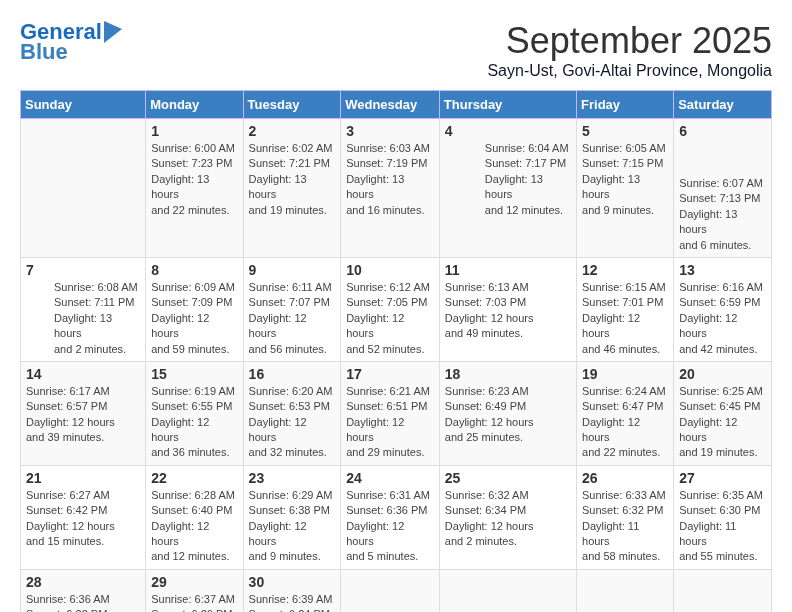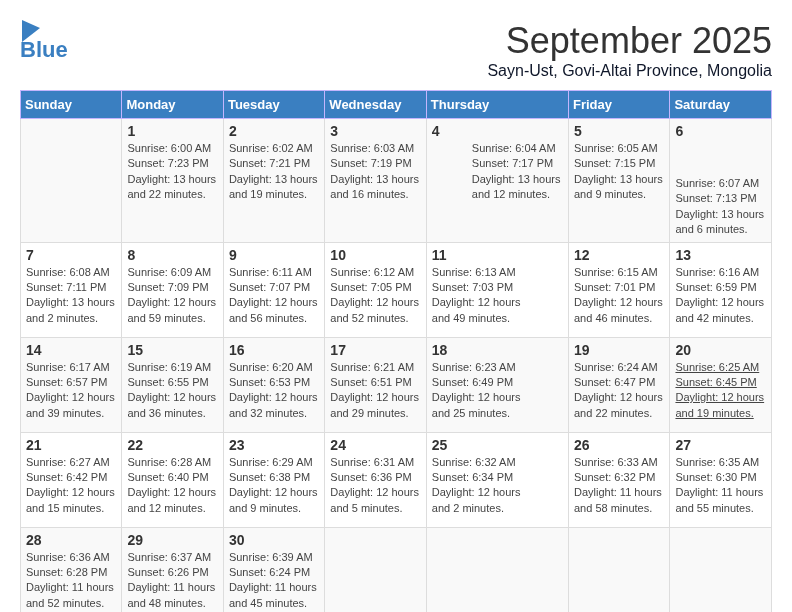--- a/index.html
+++ b/index.html
@@ -90,20 +90,21 @@
       background-color: #fff;
     }
   </style>
 </head>
 <body>
 
 <div class="header">
   <div class="logo">
     <div>
       <div style="display:flex;align-items:center;">
+        <span class="logo-text"><span>General</span></span>
         <svg class="logo-icon" viewBox="0 0 18 22">
           <polygon points="0,0 18,8 0,22" fill="#3a7fc1"></polygon>
         </svg>
       </div>
       <div style="display:flex;align-items:center;margin-top:-4px;">
         <span class="logo-text" style="color:#3a7fc1;font-size:22px;font-weight:bold;">Blue</span>
       </div>
     </div>
   </div>
   <div class="title-block">
@@ -166,21 +167,21 @@
           <span class="day-num">6</span>
           <div class="cell-content" style="white-space: pre-line; margin-top: 37px;">Sunrise: 6:07 AM
 Sunset: 7:13 PM
 Daylight: 13 hours
 and 6 minutes.</div>
         </td>
       </tr>
       <tr>
         <td>
           <span class="day-num">7</span>
-          <div class="cell-content" style="white-space: pre-line;">Sunrise: 6:08 AM
+          <div class="cell-content" style="white-space: pre-line; margin-left: 28px;">Sunrise: 6:08 AM
 Sunset: 7:11 PM
 Daylight: 13 hours
 and 2 minutes.</div>
         </td>
         <td>
           <span class="day-num">8</span>
           <div class="cell-content" style="white-space: pre-line;">Sunrise: 6:09 AM
 Sunset: 7:09 PM
 Daylight: 12 hours
 and 59 minutes.</div>
@@ -259,21 +260,21 @@
         </td>
         <td>
           <span class="day-num">19</span>
           <div class="cell-content" style="white-space: pre-line;">Sunrise: 6:24 AM
 Sunset: 6:47 PM
 Daylight: 12 hours
 and 22 minutes.</div>
         </td>
         <td>
           <span class="day-num">20</span>
-          <div class="cell-content" style="white-space: pre-line; text-decoration: underline;">Sunrise: 6:25 AM
+          <div class="cell-content" style="white-space: pre-line;">Sunrise: 6:25 AM
 Sunset: 6:45 PM
 Daylight: 12 hours
 and 19 minutes.</div>
         </td>
       </tr>
       <tr>
         <td>
           <span class="day-num">21</span>
           <div class="cell-content" style="white-space: pre-line;">Sunrise: 6:27 AM
 Sunset: 6:42 PM

